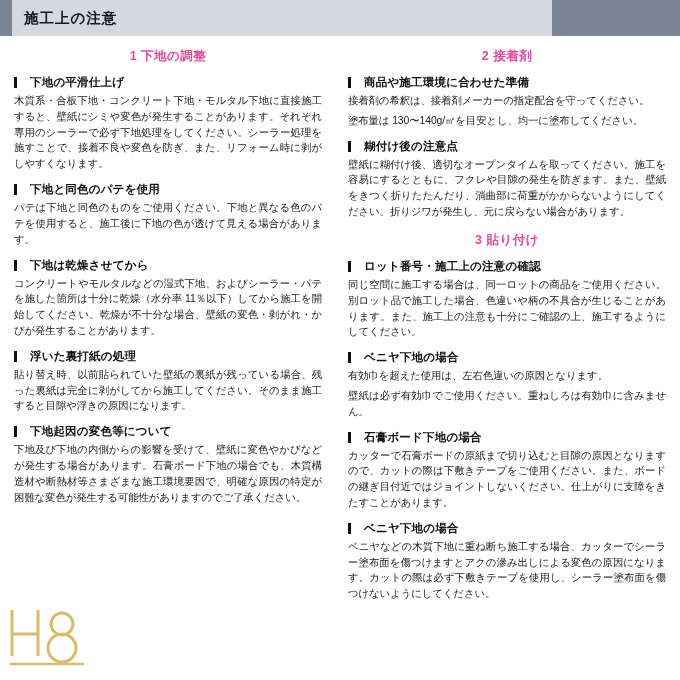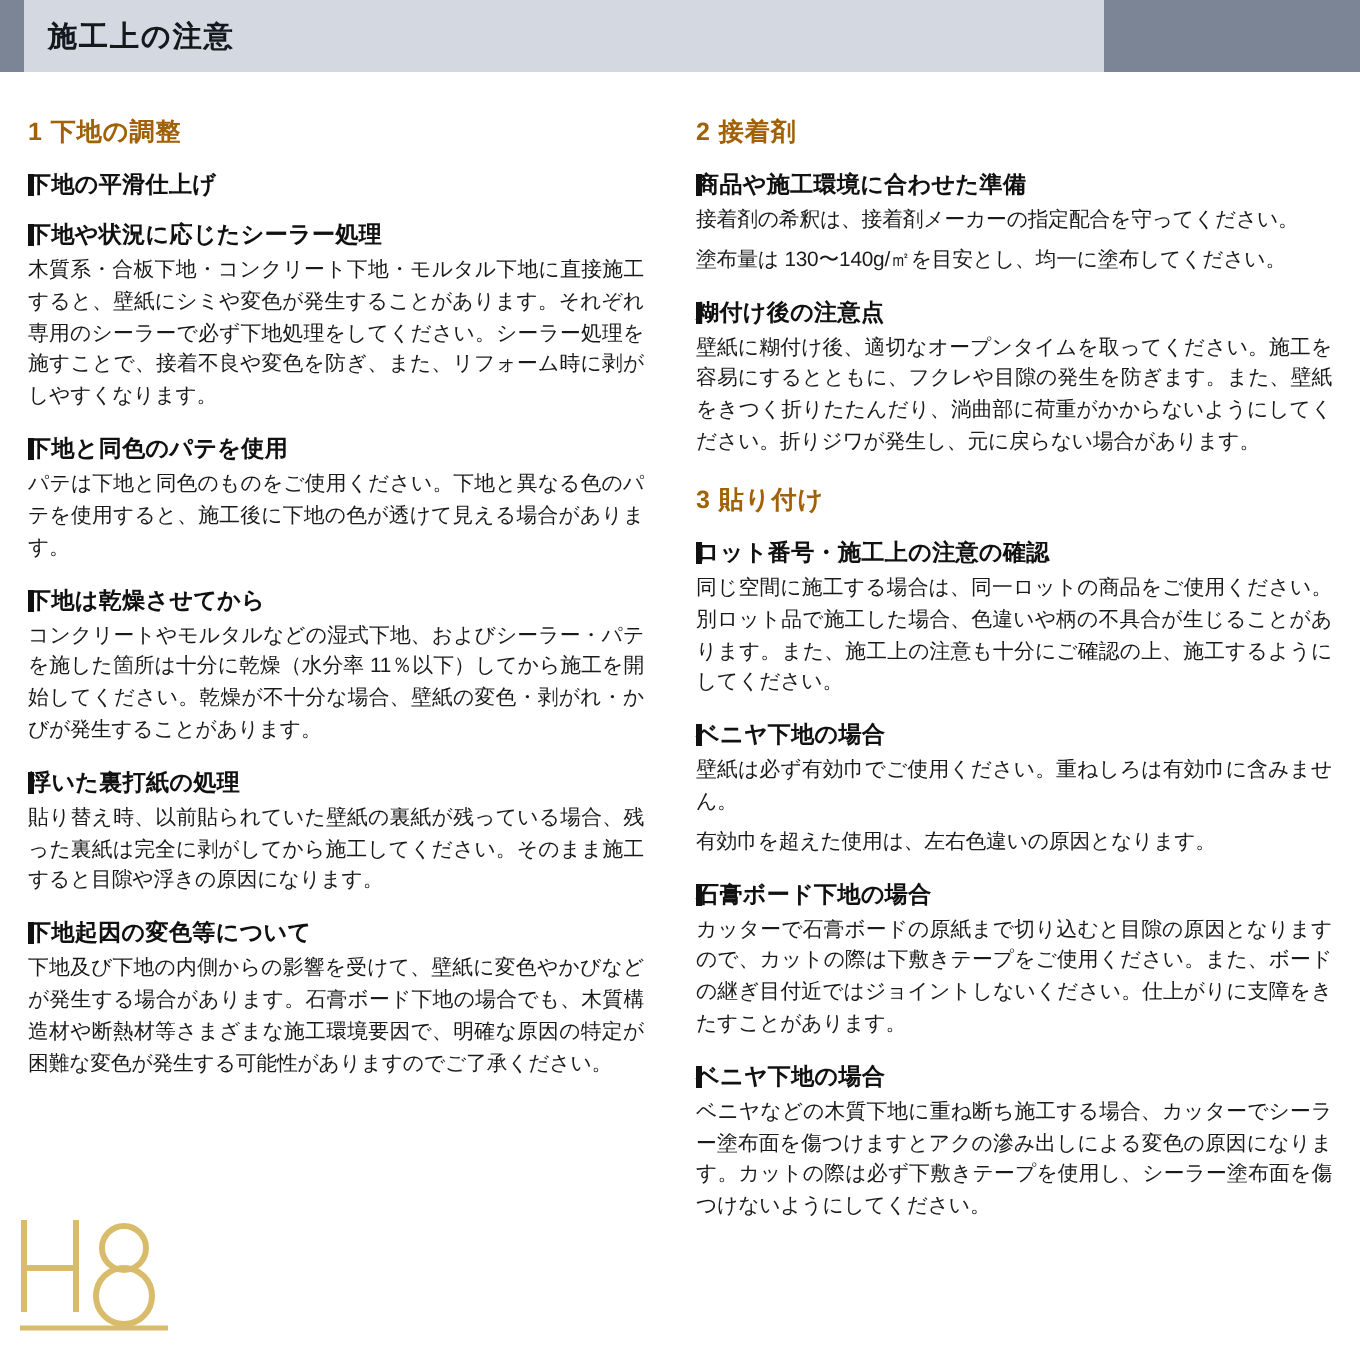--- a/index.html
+++ b/index.html
@@ -73,31 +73,32 @@
     padding: 0 18px 0 14px;
   }
   .col.right {
     padding-left: 8px;
     padding-right: 14px;
   }
   
   h2.sec {
     font-size: 12.5px;
     font-weight: bold;
-    margin: 14px 0 10px 0;
-    color: #a16207;
+    margin: 4px 0 10px 0;
+    color: #ec4899;
     letter-spacing: 0.5px;
+    text-align: center;
   }
   h3.sub {
     font-size: 11.5px;
     font-weight: bold;
     margin: 10px 0 3px 0;
     color: #111;
     position: relative;
-    padding-left: 0;
+    padding-left: 16px;
     letter-spacing: 0.2px;
   }
   h3.sub::before {
     content: "";
     position: absolute;
     left: 0;
     top: 2px;
     width: 3px;
     height: 11px;
     background: #111;
@@ -133,21 +134,20 @@
     <div class="header-right-block"></div>
   </div>
 
   <div class="content">
 
     <div class="col left">
       <h2 class="sec">1 下地の調整</h2>
 
       <h3 class="sub">下地の平滑仕上げ</h3>
 
-      <h3 class="sub">下地や状況に応じたシーラー処理</h3>
       <p class="body">木質系・合板下地・コンクリート下地・モルタル下地に直接施工すると、壁紙にシミや変色が発生することがあります。それぞれ専用のシーラーで必ず下地処理をしてください。シーラー処理を施すことで、接着不良や変色を防ぎ、また、リフォーム時に剥がしやすくなります。</p>
 
       <h3 class="sub">下地と同色のパテを使用</h3>
       <p class="body">パテは下地と同色のものをご使用ください。下地と異なる色のパテを使用すると、施工後に下地の色が透けて見える場合があります。</p>
 
       <h3 class="sub">下地は乾燥させてから</h3>
       <p class="body">コンクリートやモルタルなどの湿式下地、およびシーラー・パテを施した箇所は十分に乾燥（水分率 11％以下）してから施工を開始してください。乾燥が不十分な場合、壁紙の変色・剥がれ・かびが発生することがあります。</p>
 
       <h3 class="sub">浮いた裏打紙の処理</h3>
       <p class="body">貼り替え時、以前貼られていた壁紙の裏紙が残っている場合、残った裏紙は完全に剥がしてから施工してください。そのまま施工すると目隙や浮きの原因になります。</p>
@@ -166,22 +166,22 @@
 
       <h3 class="sub">糊付け後の注意点</h3>
       <p class="body">壁紙に糊付け後、適切なオープンタイムを取ってください。施工を容易にするとともに、フクレや目隙の発生を防ぎます。また、壁紙をきつく折りたたんだり、淌曲部に荷重がかからないようにしてください。折りジワが発生し、元に戻らない場合があります。</p>
 
       <h2 class="sec" style="margin-top:12px;">3 貼り付け</h2>
 
       <h3 class="sub">ロット番号・施工上の注意の確認</h3>
       <p class="body">同じ空間に施工する場合は、同一ロットの商品をご使用ください。別ロット品で施工した場合、色違いや柄の不具合が生じることがあります。また、施工上の注意も十分にご確認の上、施工するようにしてください。</p>
 
       <h3 class="sub">ベニヤ下地の場合</h3>
+      <p class="body">有効巾を超えた使用は、左右色違いの原因となります。</p>
       <p class="body">壁紙は必ず有効巾でご使用ください。重ねしろは有効巾に含みません。</p>
-      <p class="body">有効巾を超えた使用は、左右色違いの原因となります。</p>
 
       <h3 class="sub">石膏ボード下地の場合</h3>
       <p class="body">カッターで石膏ボードの原紙まで切り込むと目隙の原因となりますので、カットの際は下敷きテープをご使用ください。また、ボードの継ぎ目付近ではジョイントしないください。仕上がりに支障をきたすことがあります。</p>
 
       <h3 class="sub">ベニヤ下地の場合</h3>
       <p class="body">ベニヤなどの木質下地に重ね断ち施工する場合、カッターでシーラー塗布面を傷つけますとアクの滲み出しによる変色の原因になります。カットの際は必ず下敷きテープを使用し、シーラー塗布面を傷つけないようにしてください。</p>
 
     </div>
 
   </div>

